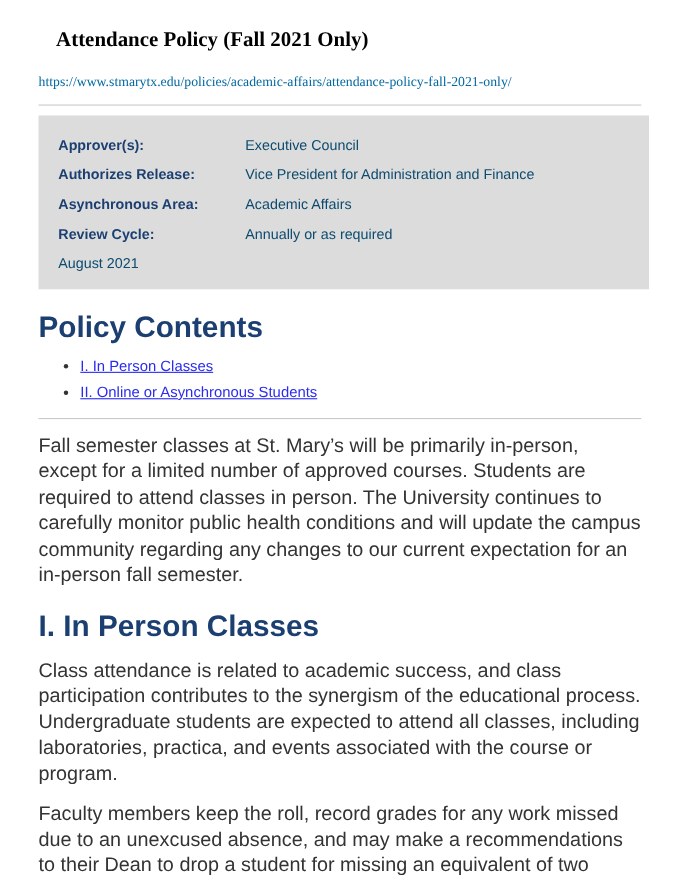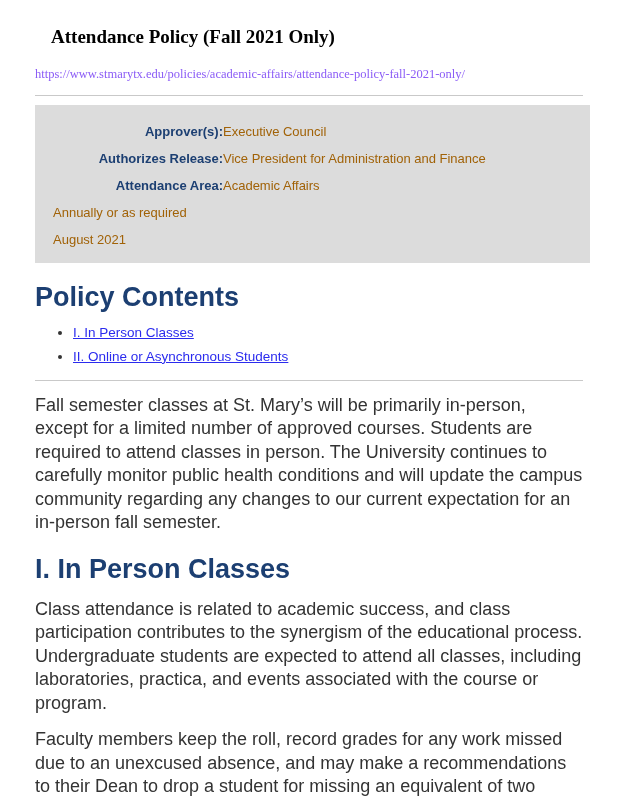--- a/index.html
+++ b/index.html
@@ -17,32 +17,32 @@
   }
   .page{padding:26px 35px 0 35px;}
 
   .doc-title{
     font-family:"Liberation Serif", serif;
     font-size:19px;font-weight:bold;color:#000000;
     margin:0 0 17px 16px;line-height:1.2;
   }
   .doc-url{
     font-family:"Liberation Serif", serif;
-    font-size:12.5px;color:#8b5cf6;margin:0 0 13px 0;line-height:1.3;
+    font-size:12.5px;color:#0369a1;margin:0 0 13px 0;line-height:1.3;
   }
   .rule{border:none;border-top:1px solid var(--rule);margin:0;}
 
   .info-box{
     background:var(--box);
     padding:13px 18px 10px 18px;
     margin:9px -7px 0 0;
   }
-  .info-row{display:flex;align-items:center;height:27px;font-size:13px;text-align:right;}
+  .info-row{display:flex;align-items:center;height:27px;font-size:13px;}
   .info-label{width:170px;flex:none;font-weight:bold;color:var(--navy);}
-  .info-value{color:#a16207;}
+  .info-value{color:#0c4a6e;}
 
   .section-heading{
     color:var(--navy);font-size:27px;font-weight:bold;
     margin:19px 0 0 0;line-height:1.15;
   }
   .toc-list{margin:13px 0 15px 0;padding:0 0 0 38px;list-style:disc;}
   .toc-list li{font-size:13.5px;margin:0 0 9px 0;line-height:1.1;}
   .toc-list a{color:var(--link);text-decoration:underline;cursor:pointer;}
 
   p.body-text{
@@ -67,24 +67,25 @@
   <div class="info-box">
     <div class="info-row">
       <div class="info-label">Approver(s):</div>
       <div class="info-value">Executive Council</div>
     </div>
     <div class="info-row">
       <div class="info-label">Authorizes Release:</div>
       <div class="info-value">Vice President for Administration and Finance</div>
     </div>
     <div class="info-row">
-      <div class="info-label">Attendance Area:</div>
+      <div class="info-label">Asynchronous Area:</div>
       <div class="info-value">Academic Affairs</div>
     </div>
     <div class="info-row">
+      <div class="info-label">Review Cycle:</div>
       <div class="info-value">Annually or as required</div>
     </div>
     <div class="info-row">
       <div class="info-value">August 2021</div>
     </div>
   </div>
 
   <h2 class="section-heading">Policy Contents</h2>
 
   <ul class="toc-list">

